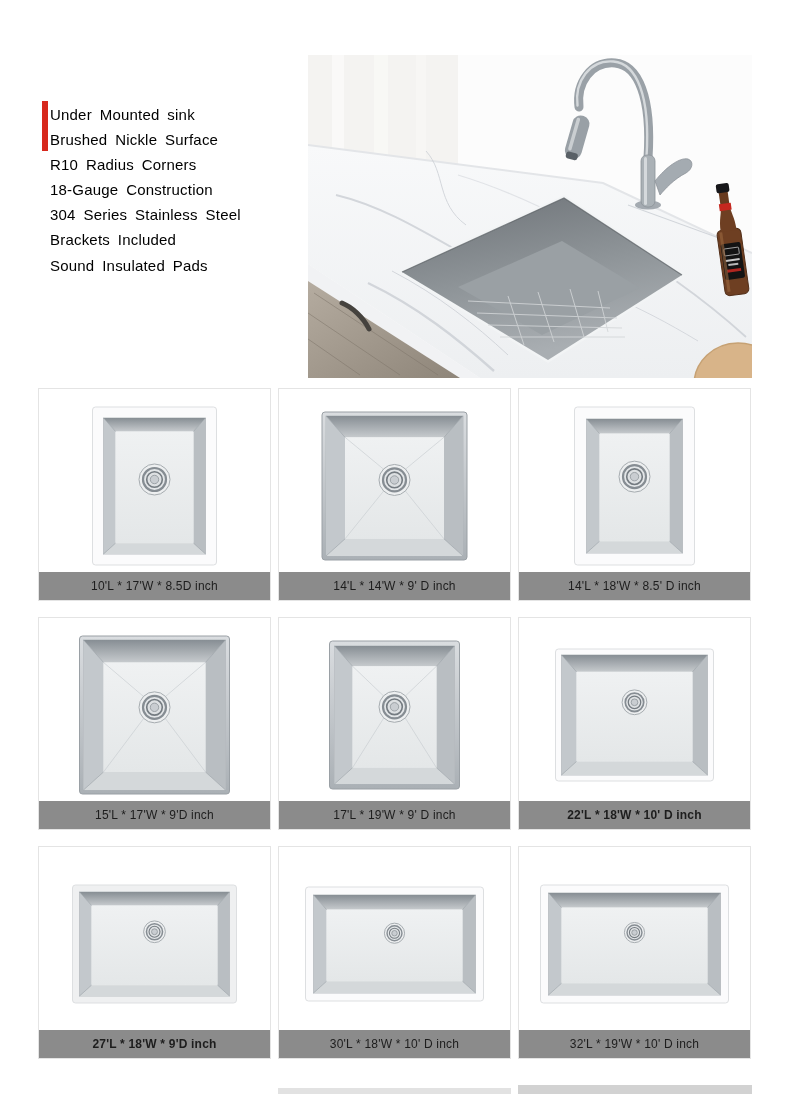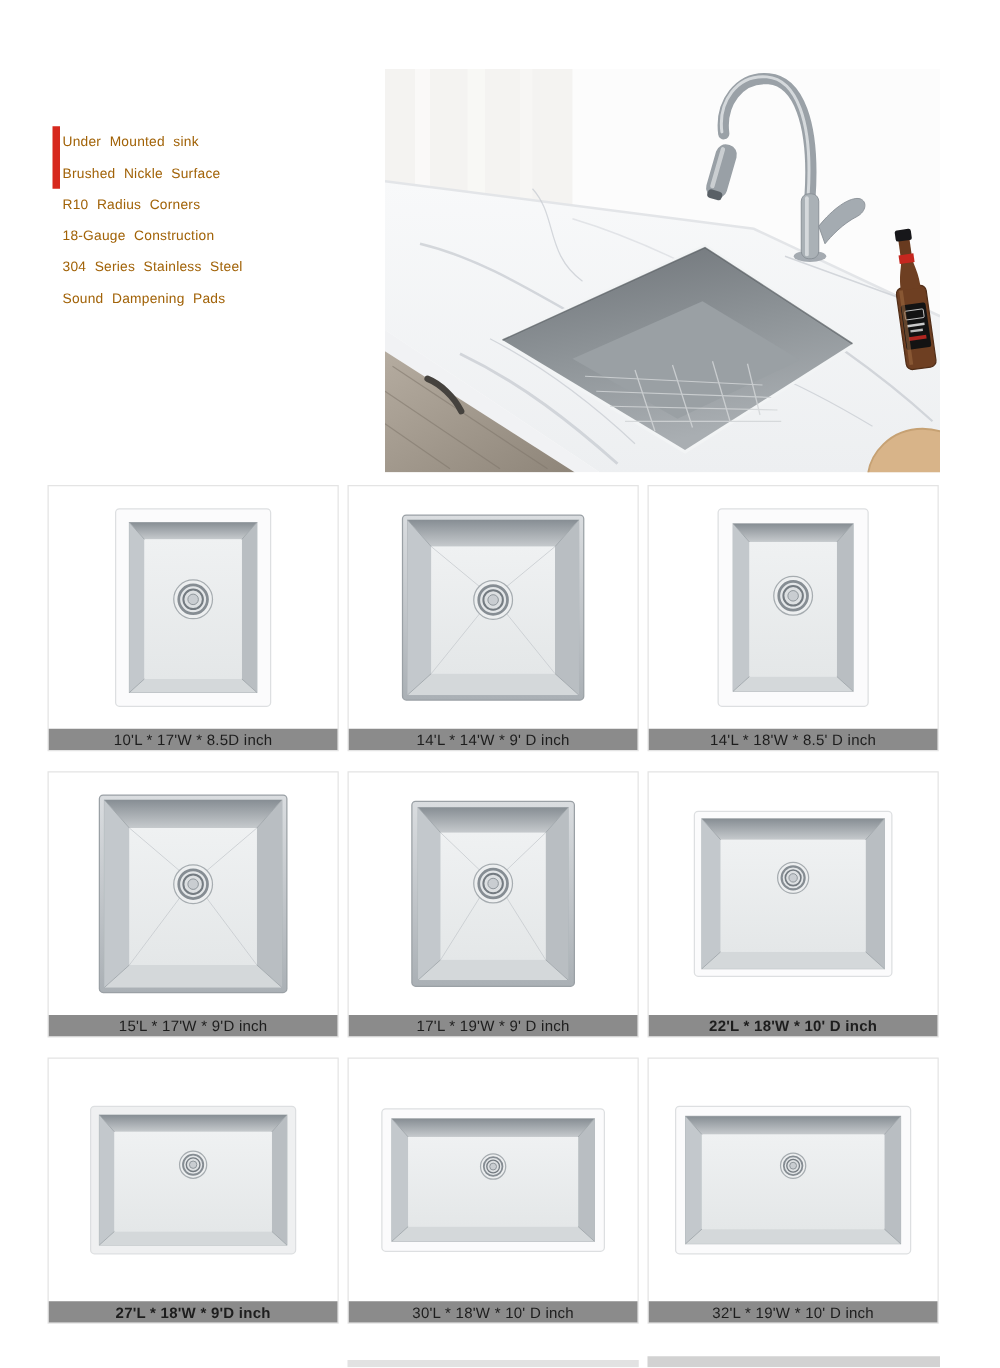--- a/index.html
+++ b/index.html
@@ -2,43 +2,44 @@
 <html style="--caption-bg: #8b8b8b; --caption-fg: #1d1d1d; --cell-border: #e4e4e4;"><head>
 <meta charset="utf-8">
 <style>
   *{box-sizing:border-box}
   html,body{margin:0;padding:0;background:#ffffff}
   .page{position:relative;width:800px;height:1094px;margin:0 auto;background:#fff;
         font-family:"Liberation Sans",sans-serif;overflow:hidden}
   .accent-bar{position:absolute;left:42px;top:101px;width:6px;height:50px;background:#d7281d}
   .features{position:absolute;left:50px;top:102px}
   .features ul{list-style:none;margin:0;padding:0}
-  .features li{font-size:11px;line-height:25.1px;color:#a16207;word-spacing:3.5px;letter-spacing:0.2px}
+  .features li{font-size:15px;line-height:25.1px;color:#000000;word-spacing:3.5px;letter-spacing:0.2px}
   .hero{position:absolute;left:308px;top:55px;width:444px;height:323px;overflow:hidden}
   .cell{position:absolute;width:233px;height:213px;border:1px solid var(--cell-border,#e4e4e4);background:#fff}
   .sink-img{position:absolute;left:0;top:0;right:0;bottom:17px;display:flex;align-items:center;justify-content:center}
-  .caption{position:absolute;left:0;right:0;bottom:0;height:17px;display:flex;align-items:center;justify-content:center;
+  .caption{position:absolute;left:0;right:0;bottom:0;height:28px;display:flex;align-items:center;justify-content:center;
            background:var(--caption-bg,#8b8b8b);color:var(--caption-fg,#1d1d1d);font-size:12px;letter-spacing:0.2px}
   .strip{position:absolute}
 </style>
 </head>
 <body>
 
 <div class="page">
 
   <div class="accent-bar" style="background: rgb(215, 40, 29);"></div>
 
   <div class="features">
     <ul id="features-list">
         <li>Under Mounted sink</li>
         <li>Brushed Nickle Surface</li>
         <li>R10 Radius Corners</li>
         <li>18-Gauge Construction</li>
         <li>304 Series Stainless Steel</li>
-        <li>Sound Dampening Pads</li>
+        <li>Brackets Included</li>
+        <li>Sound Insulated Pads</li>
       </ul>
   </div>
 
   <div class="hero">
     <svg width="444" height="323" viewBox="0 0 444 323" aria-label="Stainless steel undermount sink set in white marble countertop with brushed-nickel pull-down faucet, bottom grid rack, beer bottle and wooden board">
       <defs>
         <linearGradient id="h-marble" x1="0" y1="0" x2="0" y2="1">
           <stop offset="0" stop-color="#f8f9fa"></stop>
             <stop offset="1" stop-color="#edeff1"></stop>
         </linearGradient>

